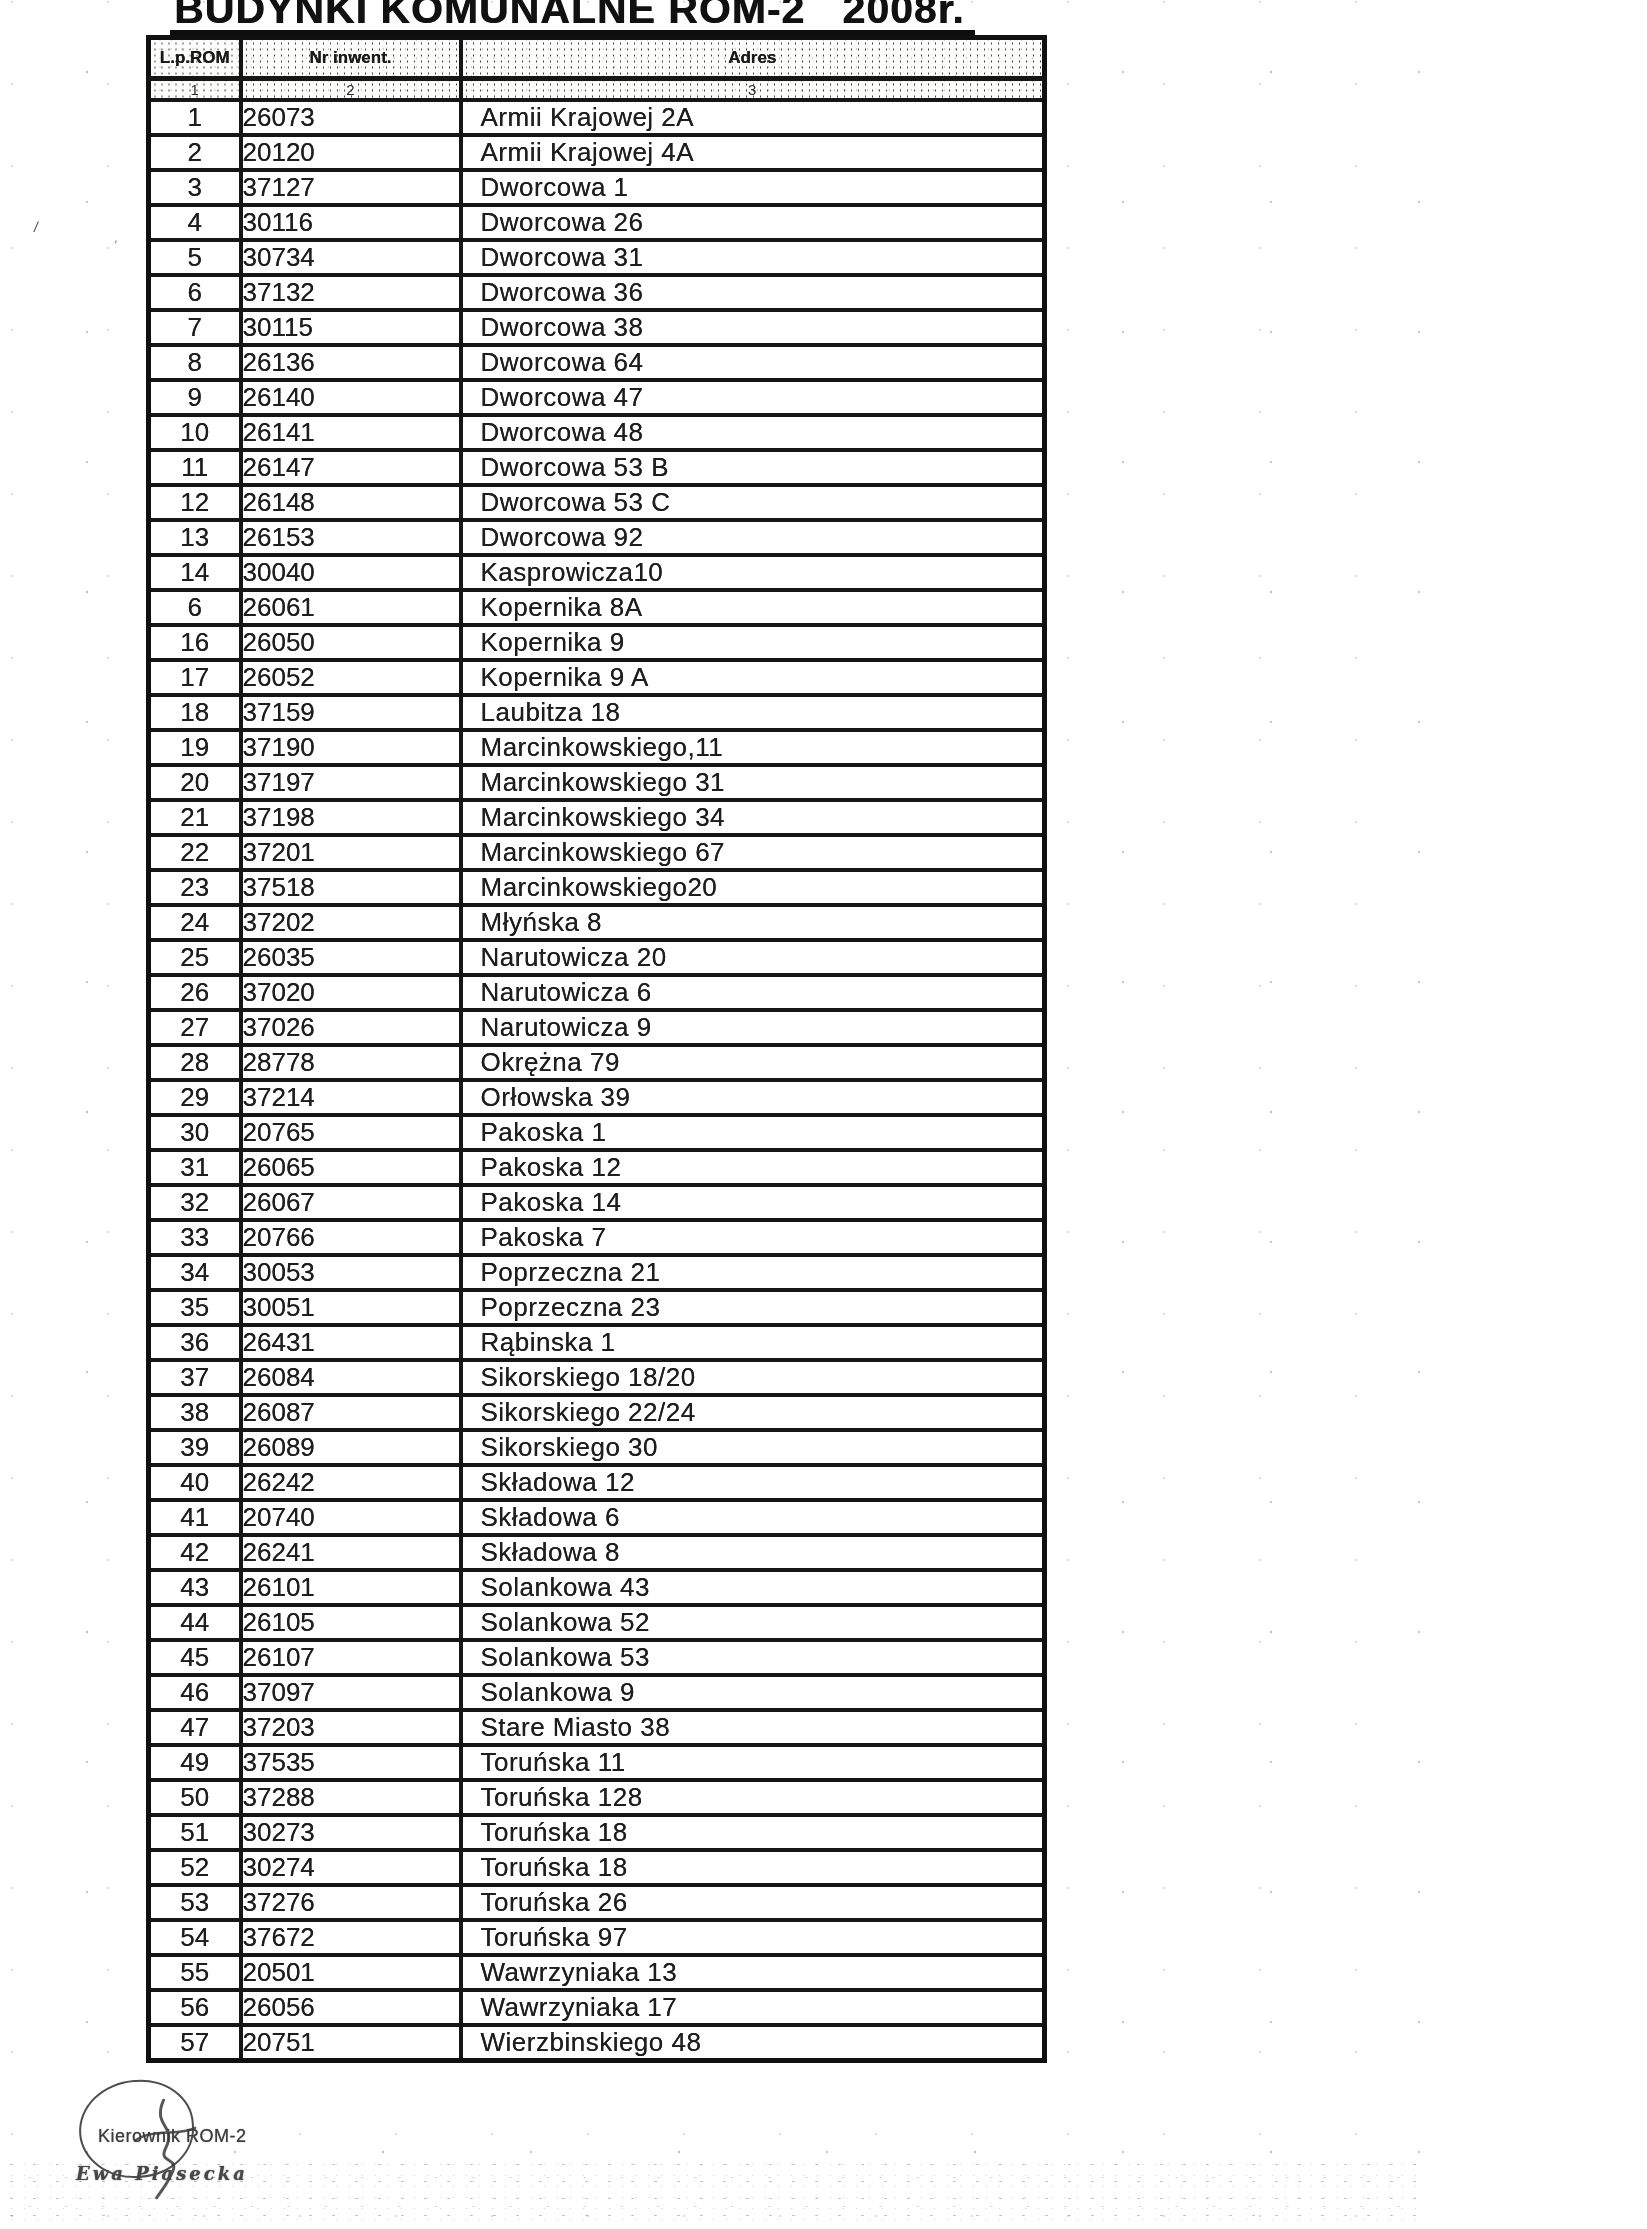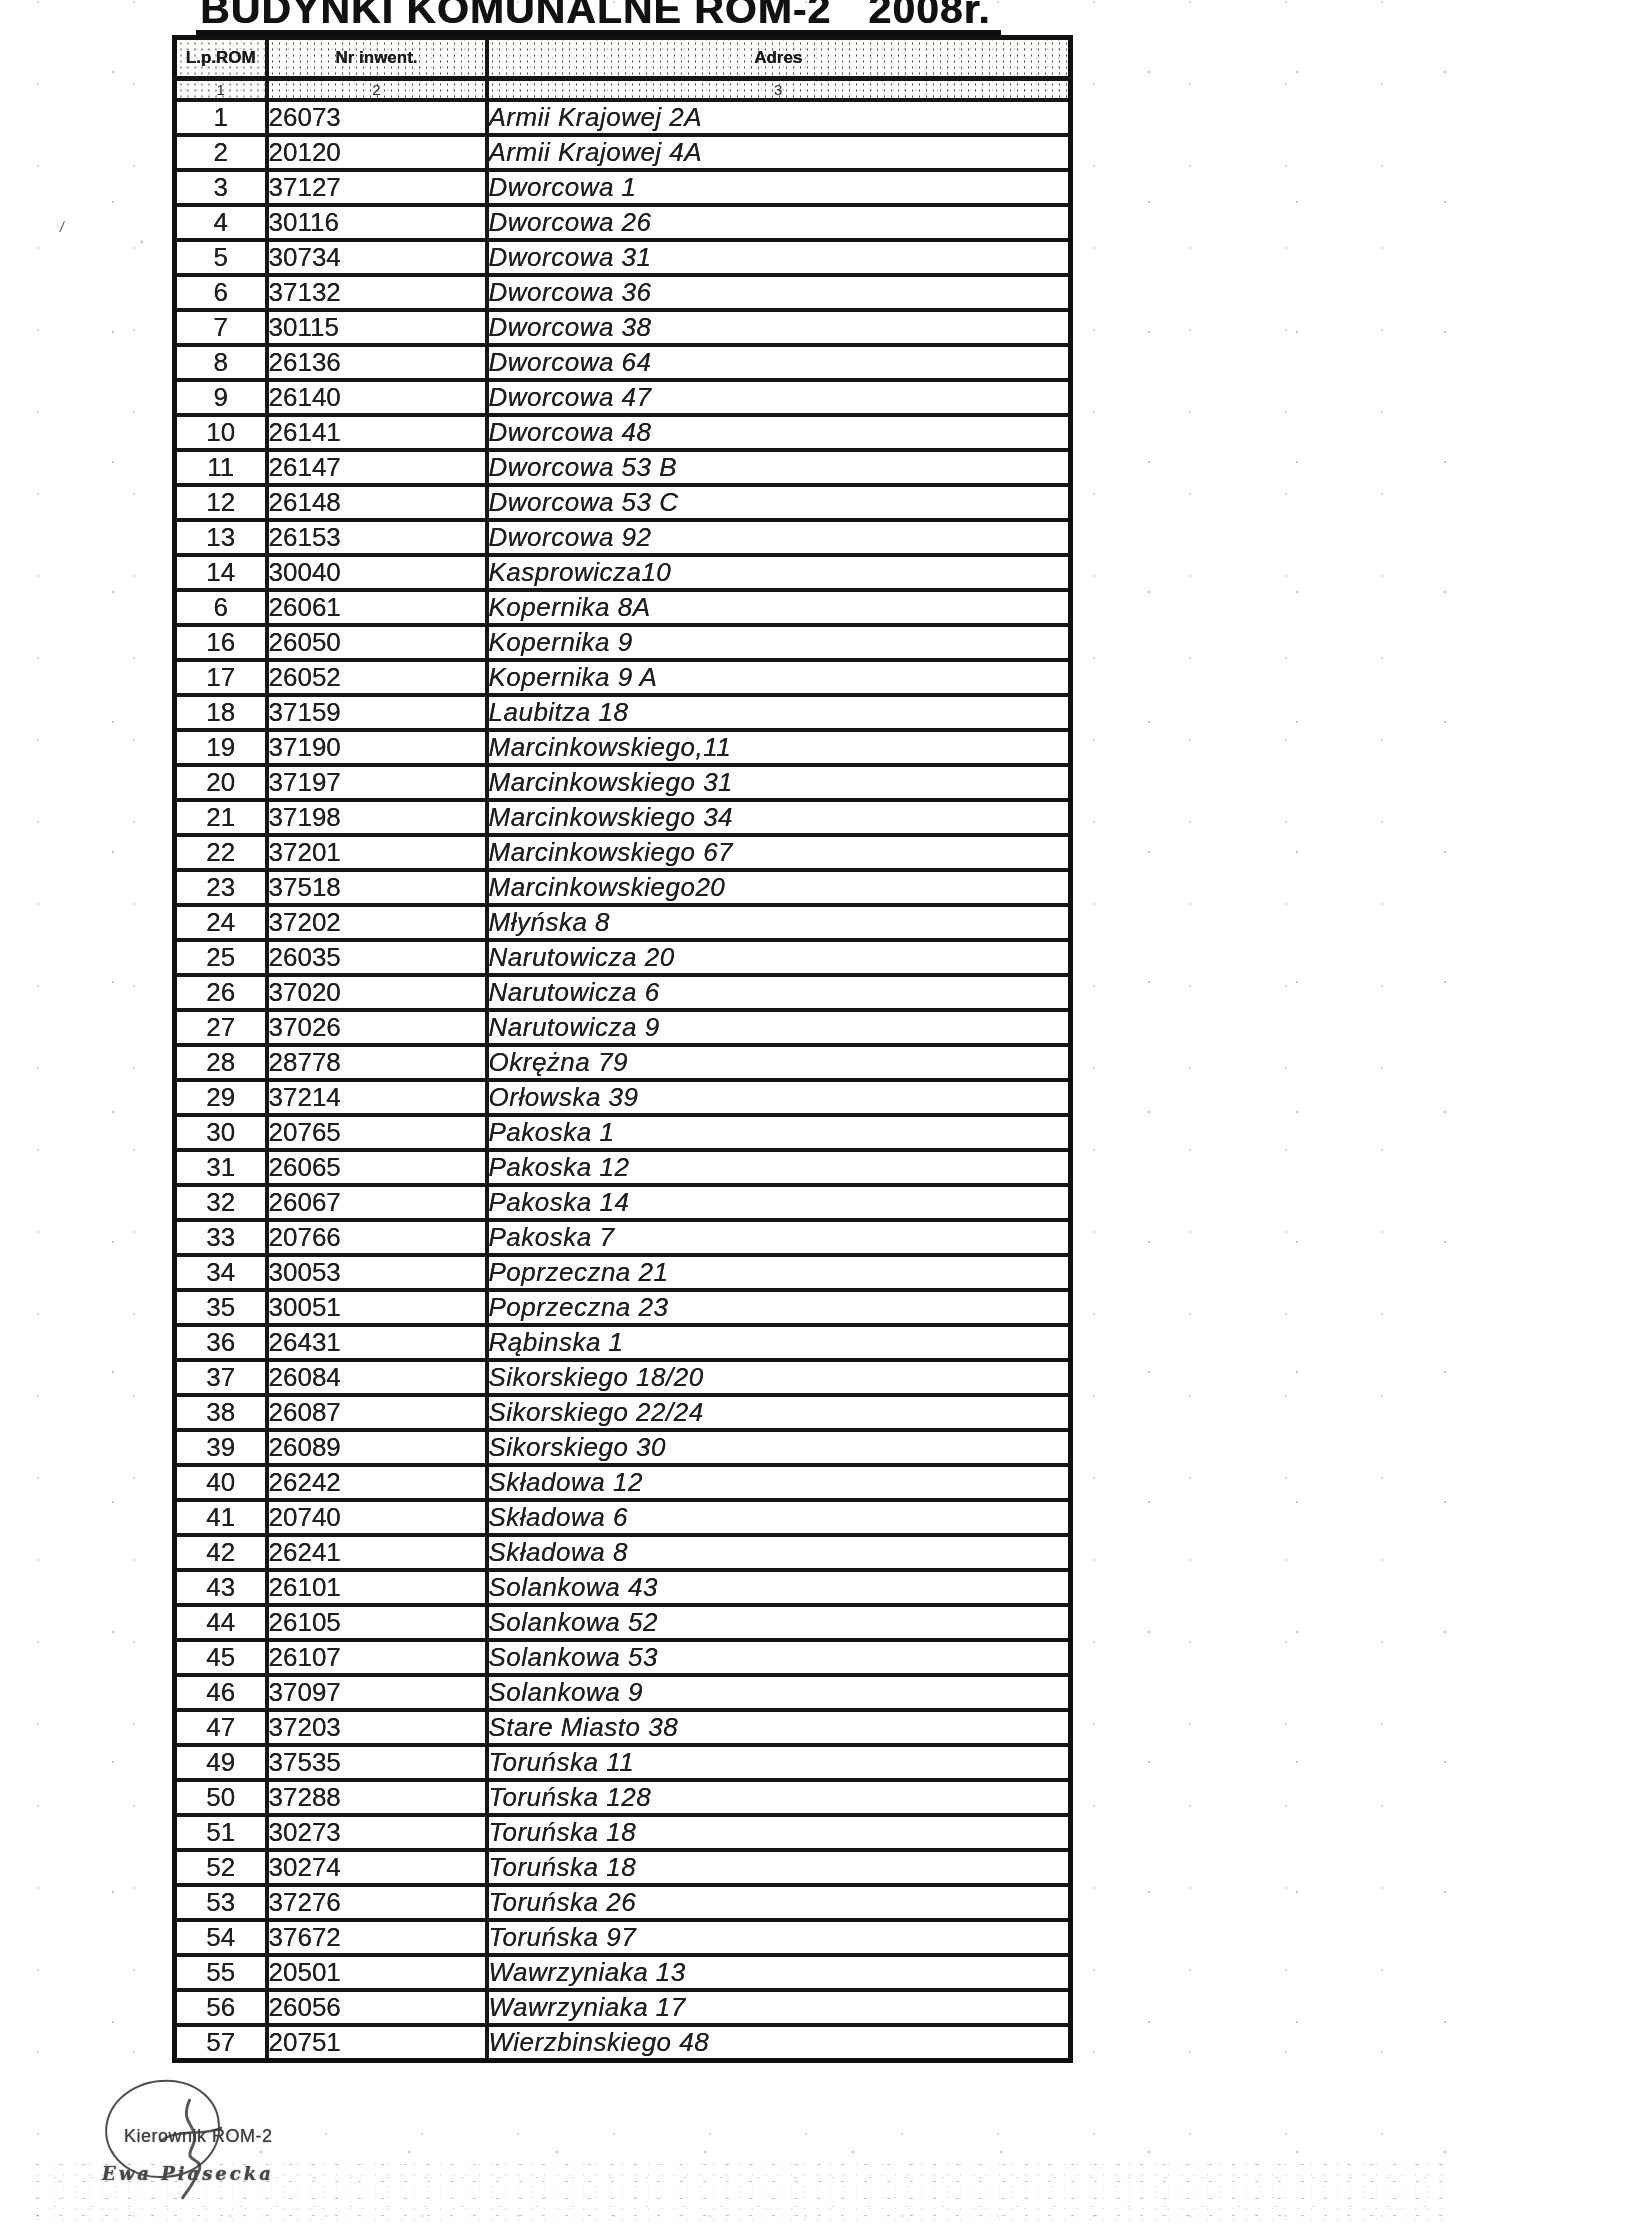--- a/index.html
+++ b/index.html
@@ -13,21 +13,20 @@
     background: #ffffff;
     overflow: hidden;
     font-family: "Liberation Sans", sans-serif;
     color: #1c1c1c;
     
     background-image:
       radial-gradient(rgba(0,0,0,0.28) 0.7px, transparent 1px),
       radial-gradient(rgba(0,0,0,0.18) 0.7px, transparent 1px);
     background-size: 148px 130px, 96px 82px;
     background-position: 13px 7px, 60px 43px;
-    margin-left: 26px;
   }
 
   
   .title {
     position: absolute;
     left: 170px;
     top: -11px;            
     font-size: 41px;
     font-weight: bold;
     letter-spacing: 1px;
@@ -88,23 +87,22 @@
     text-shadow: 0 0 0.5px rgba(10,10,10,0.85);
     background: #ffffff;
   }
   td.cell-lp {
     text-align: center;
     font-size: 24px;
   }
   td.cell-nr { }
   td.cell-adres {
     text-align: left;
-    padding-left: 0;
+    padding-left: 18px;
     letter-spacing: 0.5px;
-    font-style: italic;
   }
 
   
   .stamp {
     position: absolute;
     left: 79px;
     top: 2080px;
     width: 115px;
     height: 98px;
     border: 2.5px solid #2e2e2e;

